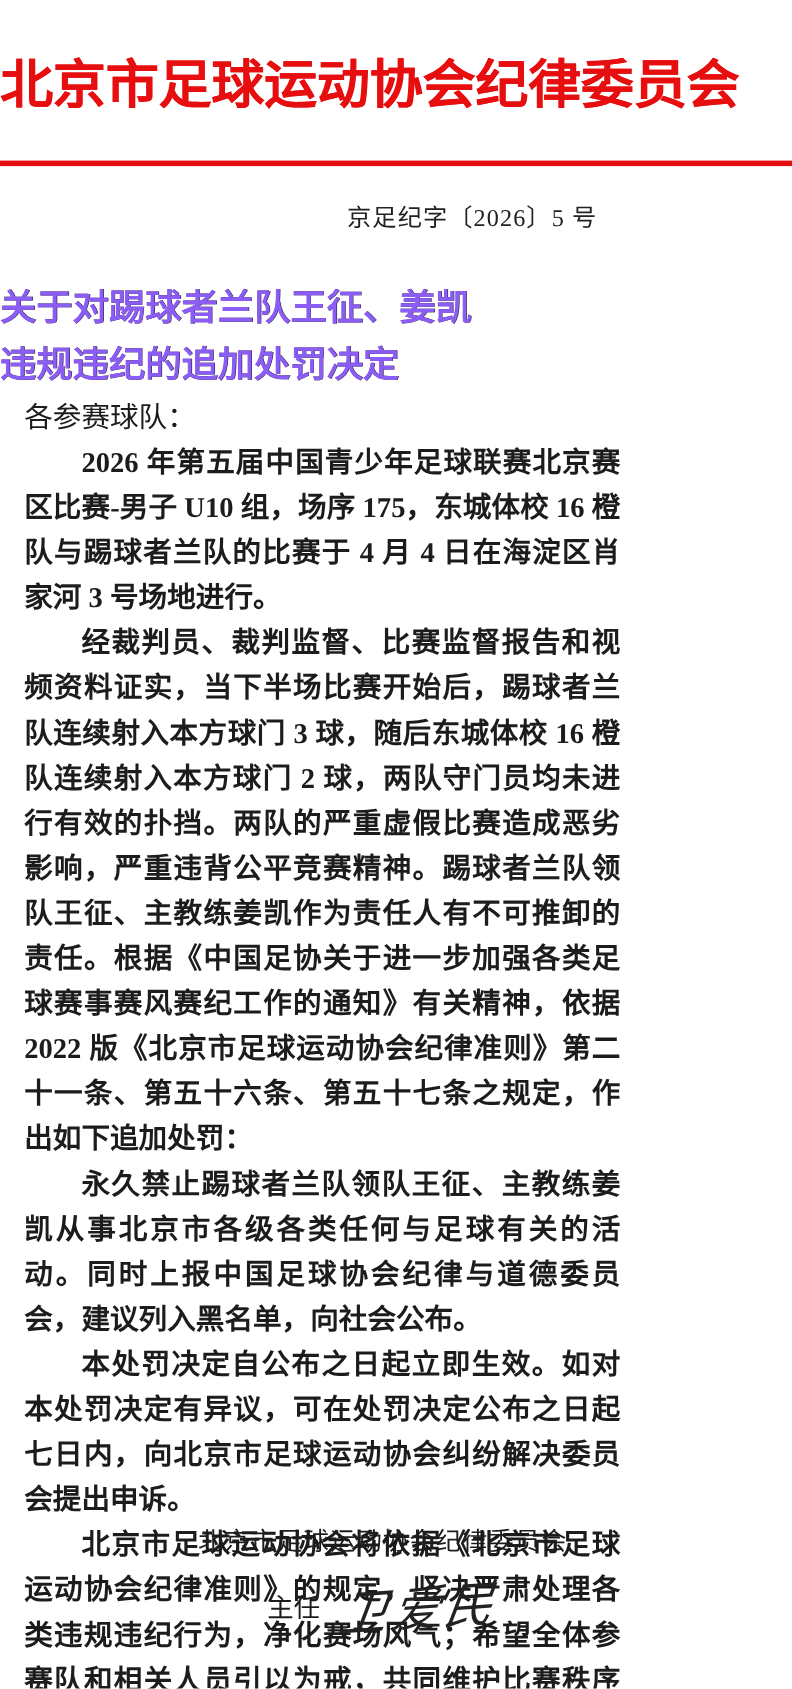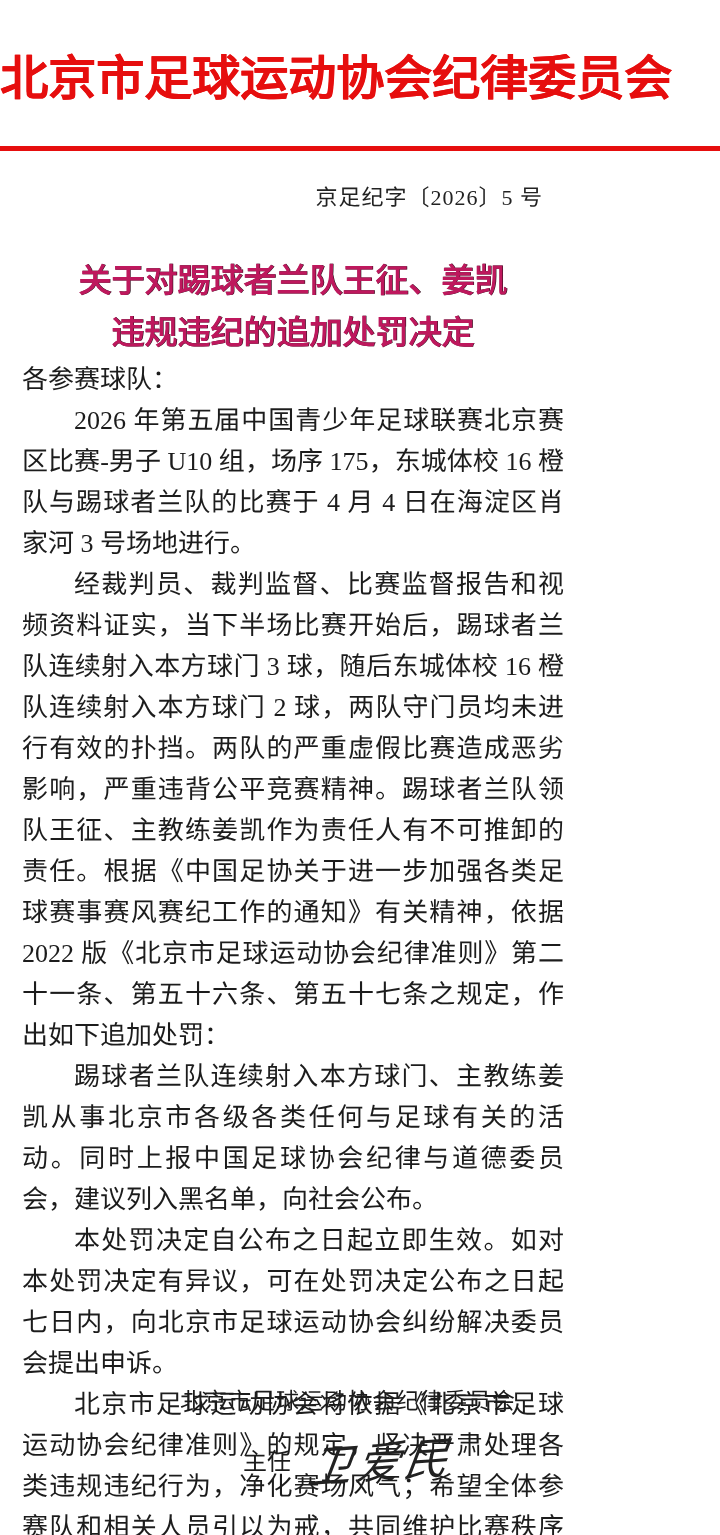--- a/index.html
+++ b/index.html
@@ -53,42 +53,43 @@
   }
   .doc-number {
     font-size: 22px;
     color: #222222;
     letter-spacing: 1px;
   }
 
   
   .doc-title {
     margin-top: 44px;
-    text-align: center;
+    text-align: left;
     font-weight: bold;
     font-size: 33px;
     line-height: 52px;
-    color: #be185d;
+    color: #8b5cf6;
     text-shadow: 0.4px 0 0 #111111;
   }
 
   
   .doc-body {
     padding: 0 22px 0 22px;
     font-size: 26px;
     line-height: 41px;
     text-align: justify;
     color: #1c1c1c;
   }
   .salutation {
     margin: 0;
   }
   .doc-body p.para {
     margin: 0;
     text-indent: 2em;
+    font-weight: bold;
   }
 
   
   .sign-block {
     position: absolute;
     right: 58px;
     top: 1382px;
     width: 360px;
     text-align: center;
   }
@@ -143,21 +144,21 @@
 
   <div class="doc-title">
     <div>关于对踢球者兰队王征、姜凯</div>
     <div>违规违纪的追加处罚决定</div>
   </div>
 
   <div class="doc-body">
     <p class="salutation">各参赛球队：</p>
     <p class="para">2026 年第五届中国青少年足球联赛北京赛区比赛-男子 U10 组，场序 175，东城体校 16 橙队与踢球者兰队的比赛于 4 月 4 日在海淀区肖家河 3 号场地进行。</p>
     <p class="para">经裁判员、裁判监督、比赛监督报告和视频资料证实，当下半场比赛开始后，踢球者兰队连续射入本方球门 3 球，随后东城体校 16 橙队连续射入本方球门 2 球，两队守门员均未进行有效的扑挡。两队的严重虚假比赛造成恶劣影响，严重违背公平竞赛精神。踢球者兰队领队王征、主教练姜凯作为责任人有不可推卸的责任。根据《中国足协关于进一步加强各类足球赛事赛风赛纪工作的通知》有关精神，依据 2022 版《北京市足球运动协会纪律准则》第二十一条、第五十六条、第五十七条之规定，作出如下追加处罚：</p>
-    <p class="para">踢球者兰队连续射入本方球门、主教练姜凯从事北京市各级各类任何与足球有关的活动。同时上报中国足球协会纪律与道德委员会，建议列入黑名单，向社会公布。</p>
+    <p class="para">永久禁止踢球者兰队领队王征、主教练姜凯从事北京市各级各类任何与足球有关的活动。同时上报中国足球协会纪律与道德委员会，建议列入黑名单，向社会公布。</p>
     <p class="para">本处罚决定自公布之日起立即生效。如对本处罚决定有异议，可在处罚决定公布之日起七日内，向北京市足球运动协会纠纷解决委员会提出申诉。</p>
     <p class="para">北京市足球运动协会将依据《北京市足球运动协会纪律准则》的规定，坚决严肃处理各类违规违纪行为，净化赛场风气；希望全体参赛队和相关人员引以为戒，共同维护比赛秩序和来之不易的足球发展环境，为北京市足球运动的健康发展贡献一份力量。</p>
   </div>
 
   <div class="sign-block">
     <div class="sign-org">北京市足球运动协会纪律委员会</div>
     <div class="sign-line">
       <span class="sign-role">主任</span>
       <span class="sign-name">卫爱民</span>
     </div>

